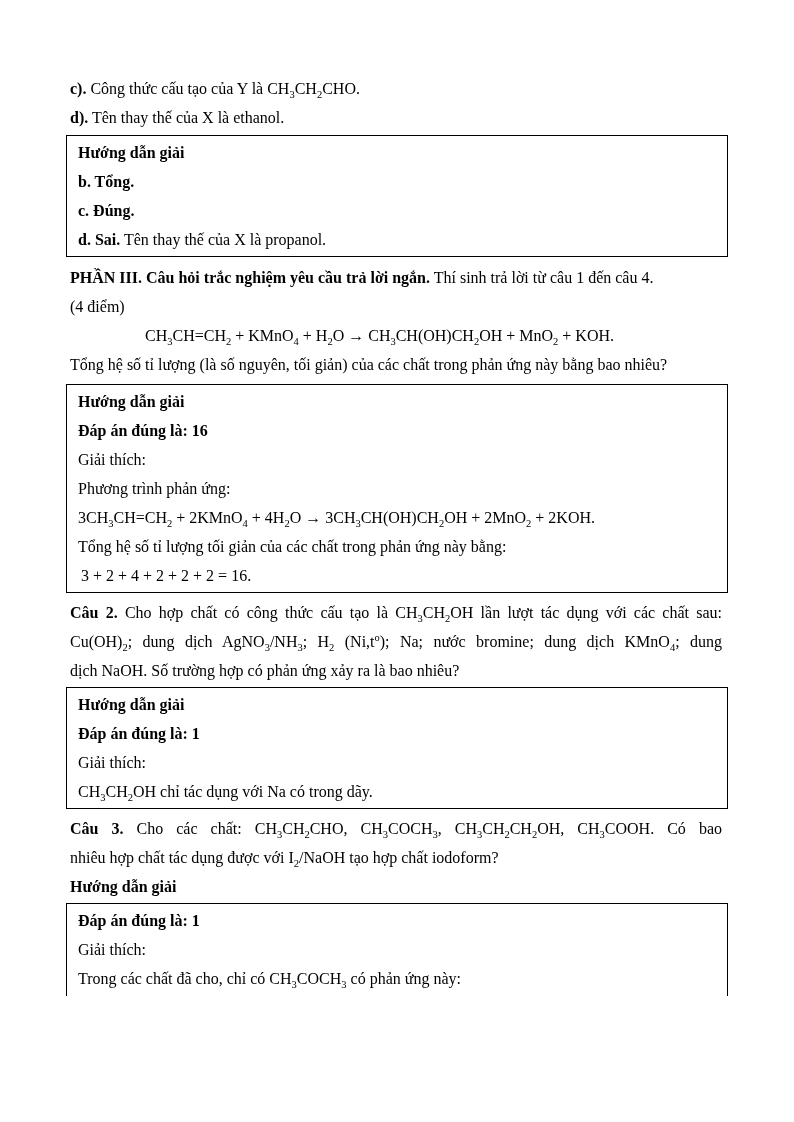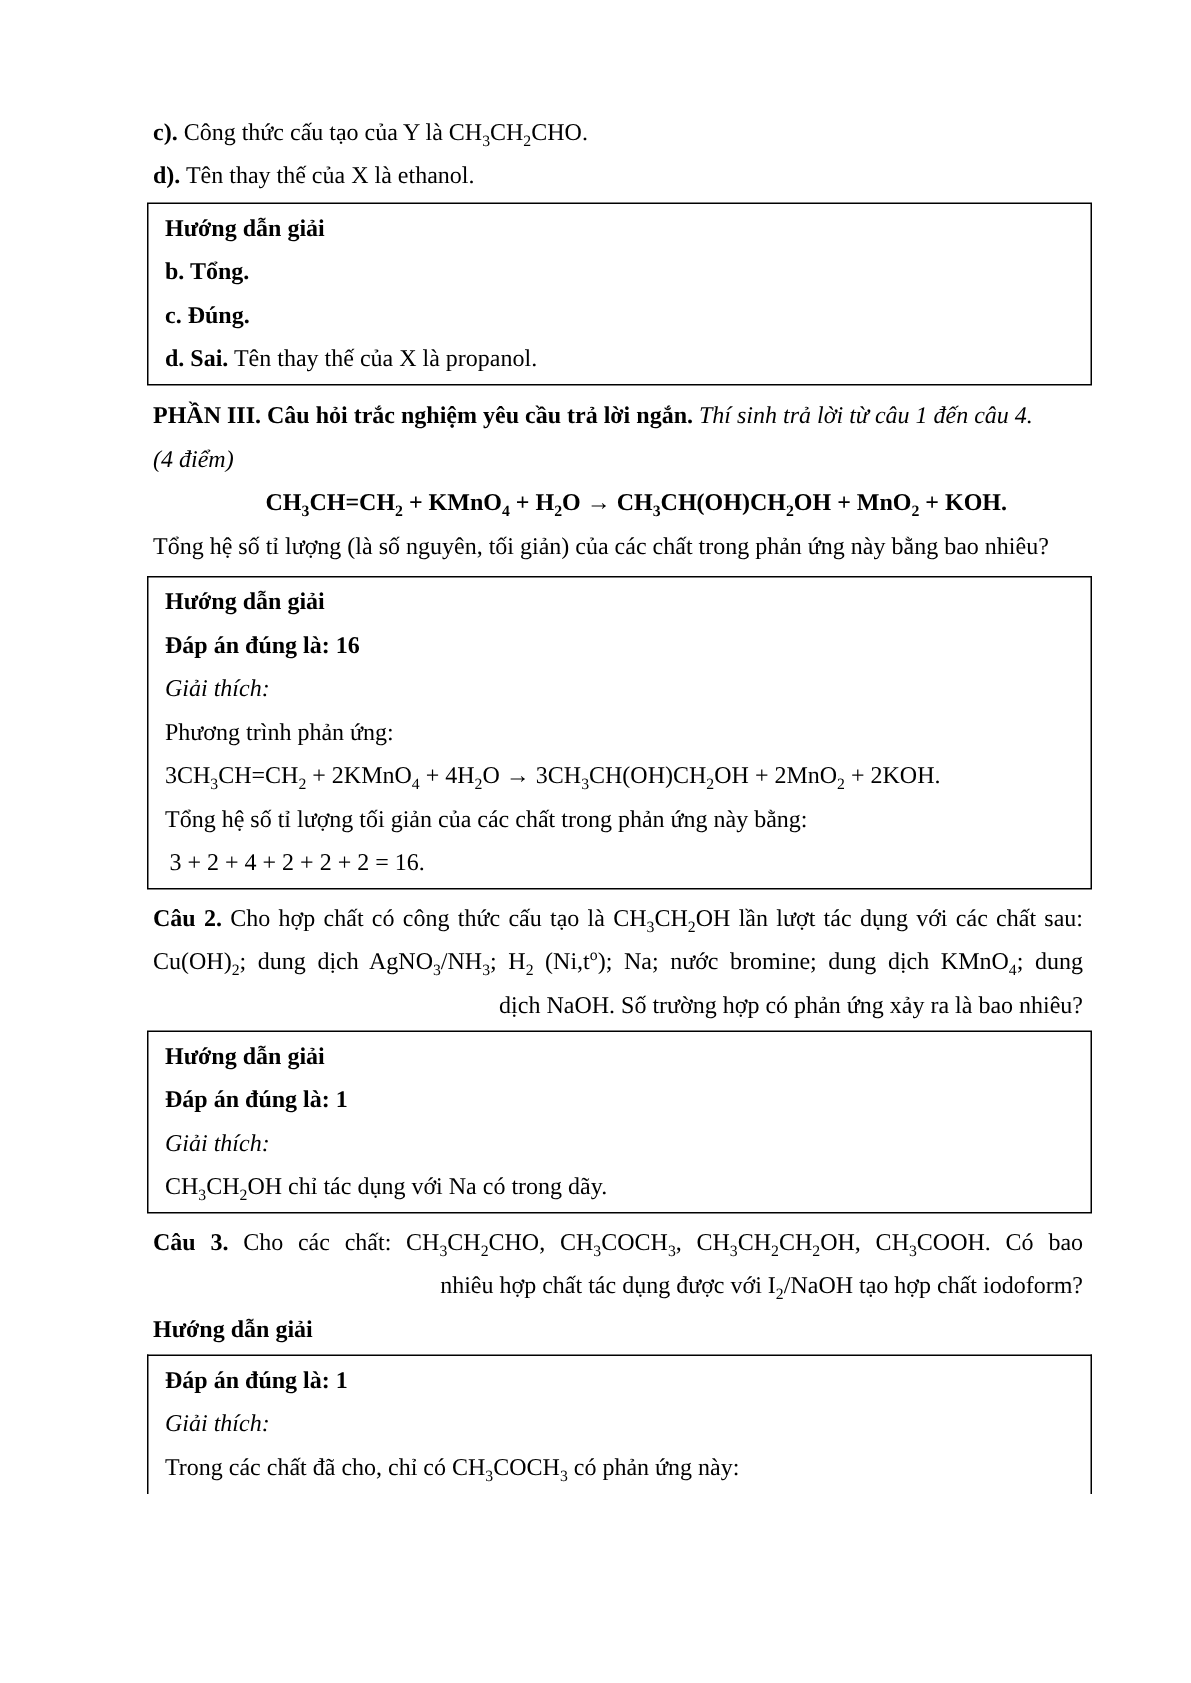--- a/index.html
+++ b/index.html
@@ -13,53 +13,52 @@
     height: 1122px;
     overflow: hidden;
     font-family: "Liberation Serif", "DejaVu Serif", serif;
     font-size: 16px;
     color: #000000;
   }
   .page {
     box-sizing: border-box;
     width: 794px;
     height: 846px;
-    padding: 74px 72px 0 102px;
+    padding: 74px 72px 0 70px;
   }
   .ln {
     line-height: 29px;
     white-space: nowrap;
   }
   .wrapln {
     line-height: 29px;
     white-space: normal;
-    text-align: right;
   }
   .jline {
     line-height: 29px;
     white-space: normal;
     text-align: justify;
     text-align-last: justify;
   }
   .box {
     border: 1.5px solid #000000;
     margin: 3px -6px 0 -4px;
     padding: 2px 8px 2px 11px;
   }
   .box.open-bottom {
     border-bottom: none;
     padding-bottom: 3px;
   }
   .mt6 { margin-top: 6px; }
   .mt5 { margin-top: 5px; }
   .mt2 { margin-top: 2px; }
-  .eq { padding-left: 75px; font-weight: bold; }
+  .eq { padding-left: 75px; }
   .sum { padding-left: 3px; }
   b { font-weight: bold; }
-  .it { font-style: italic; }
+  .it { }
   sub { font-size: 10.5px; line-height: 0; }
   sup { font-size: 10.5px; line-height: 0; }
 </style>
 </head>
 <body>
 
 <div class="page">
 
   <div class="ln">
     <b>c).</b><span> Công thức cấu tạo của Y là CH<sub>3</sub>CH<sub>2</sub>CHO.</span>

